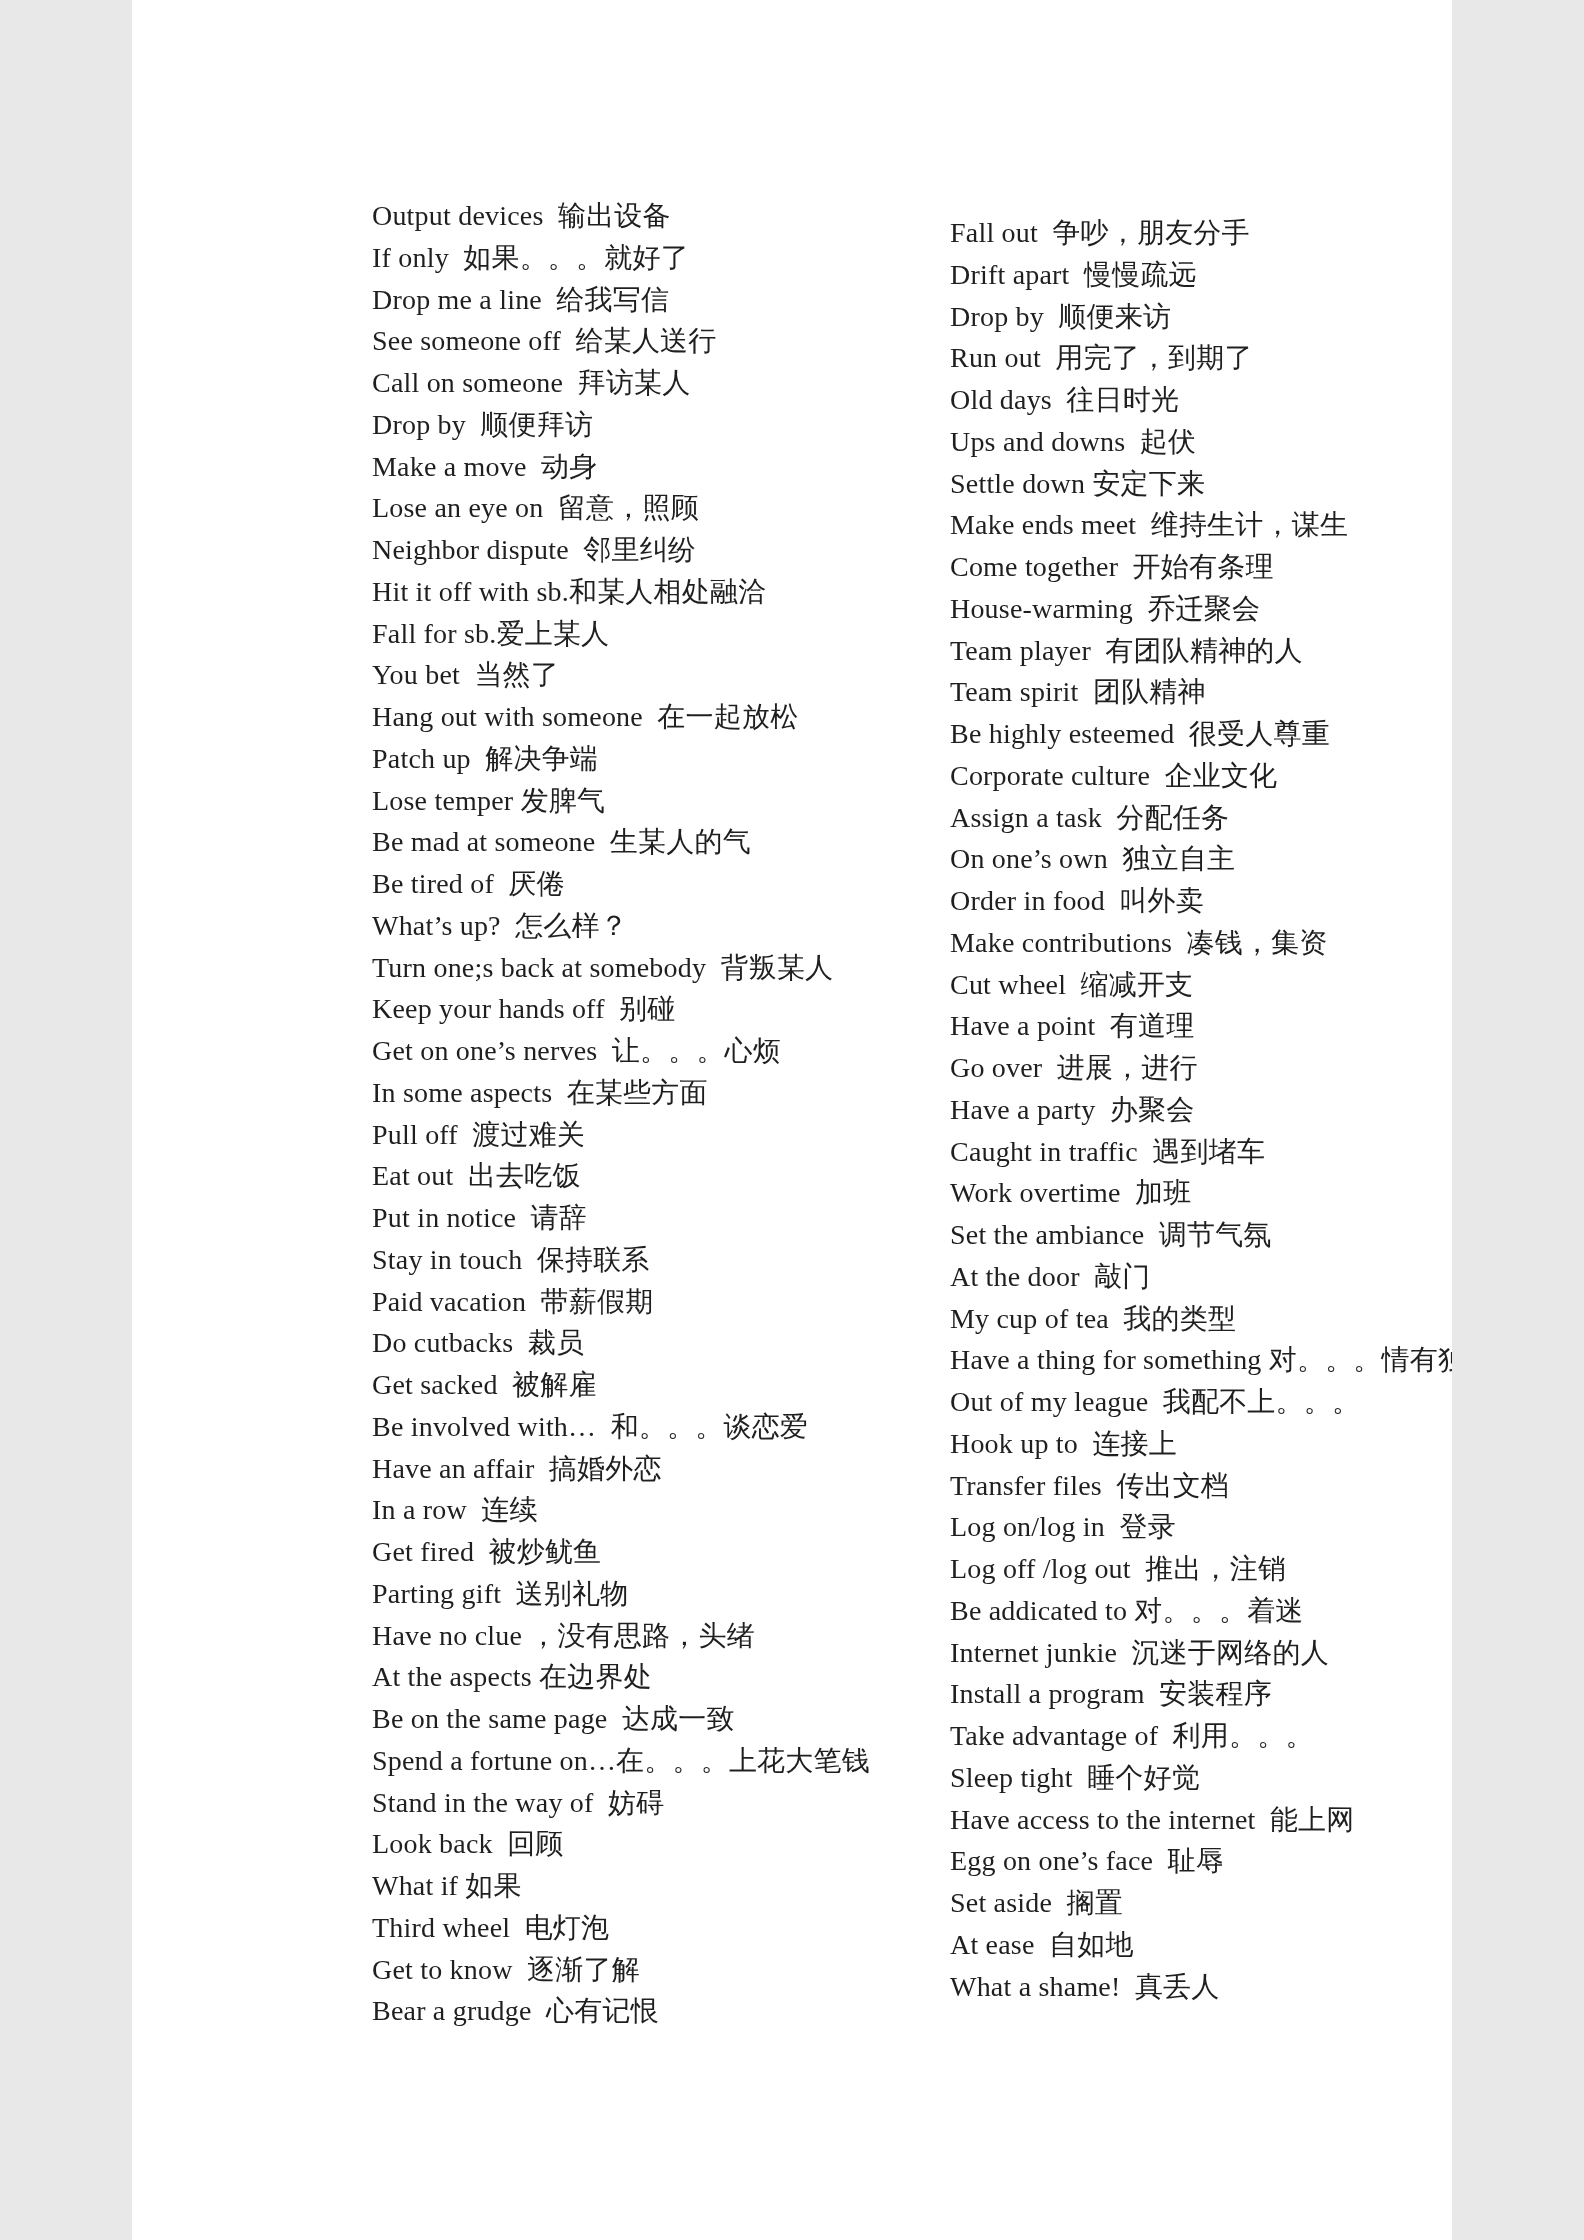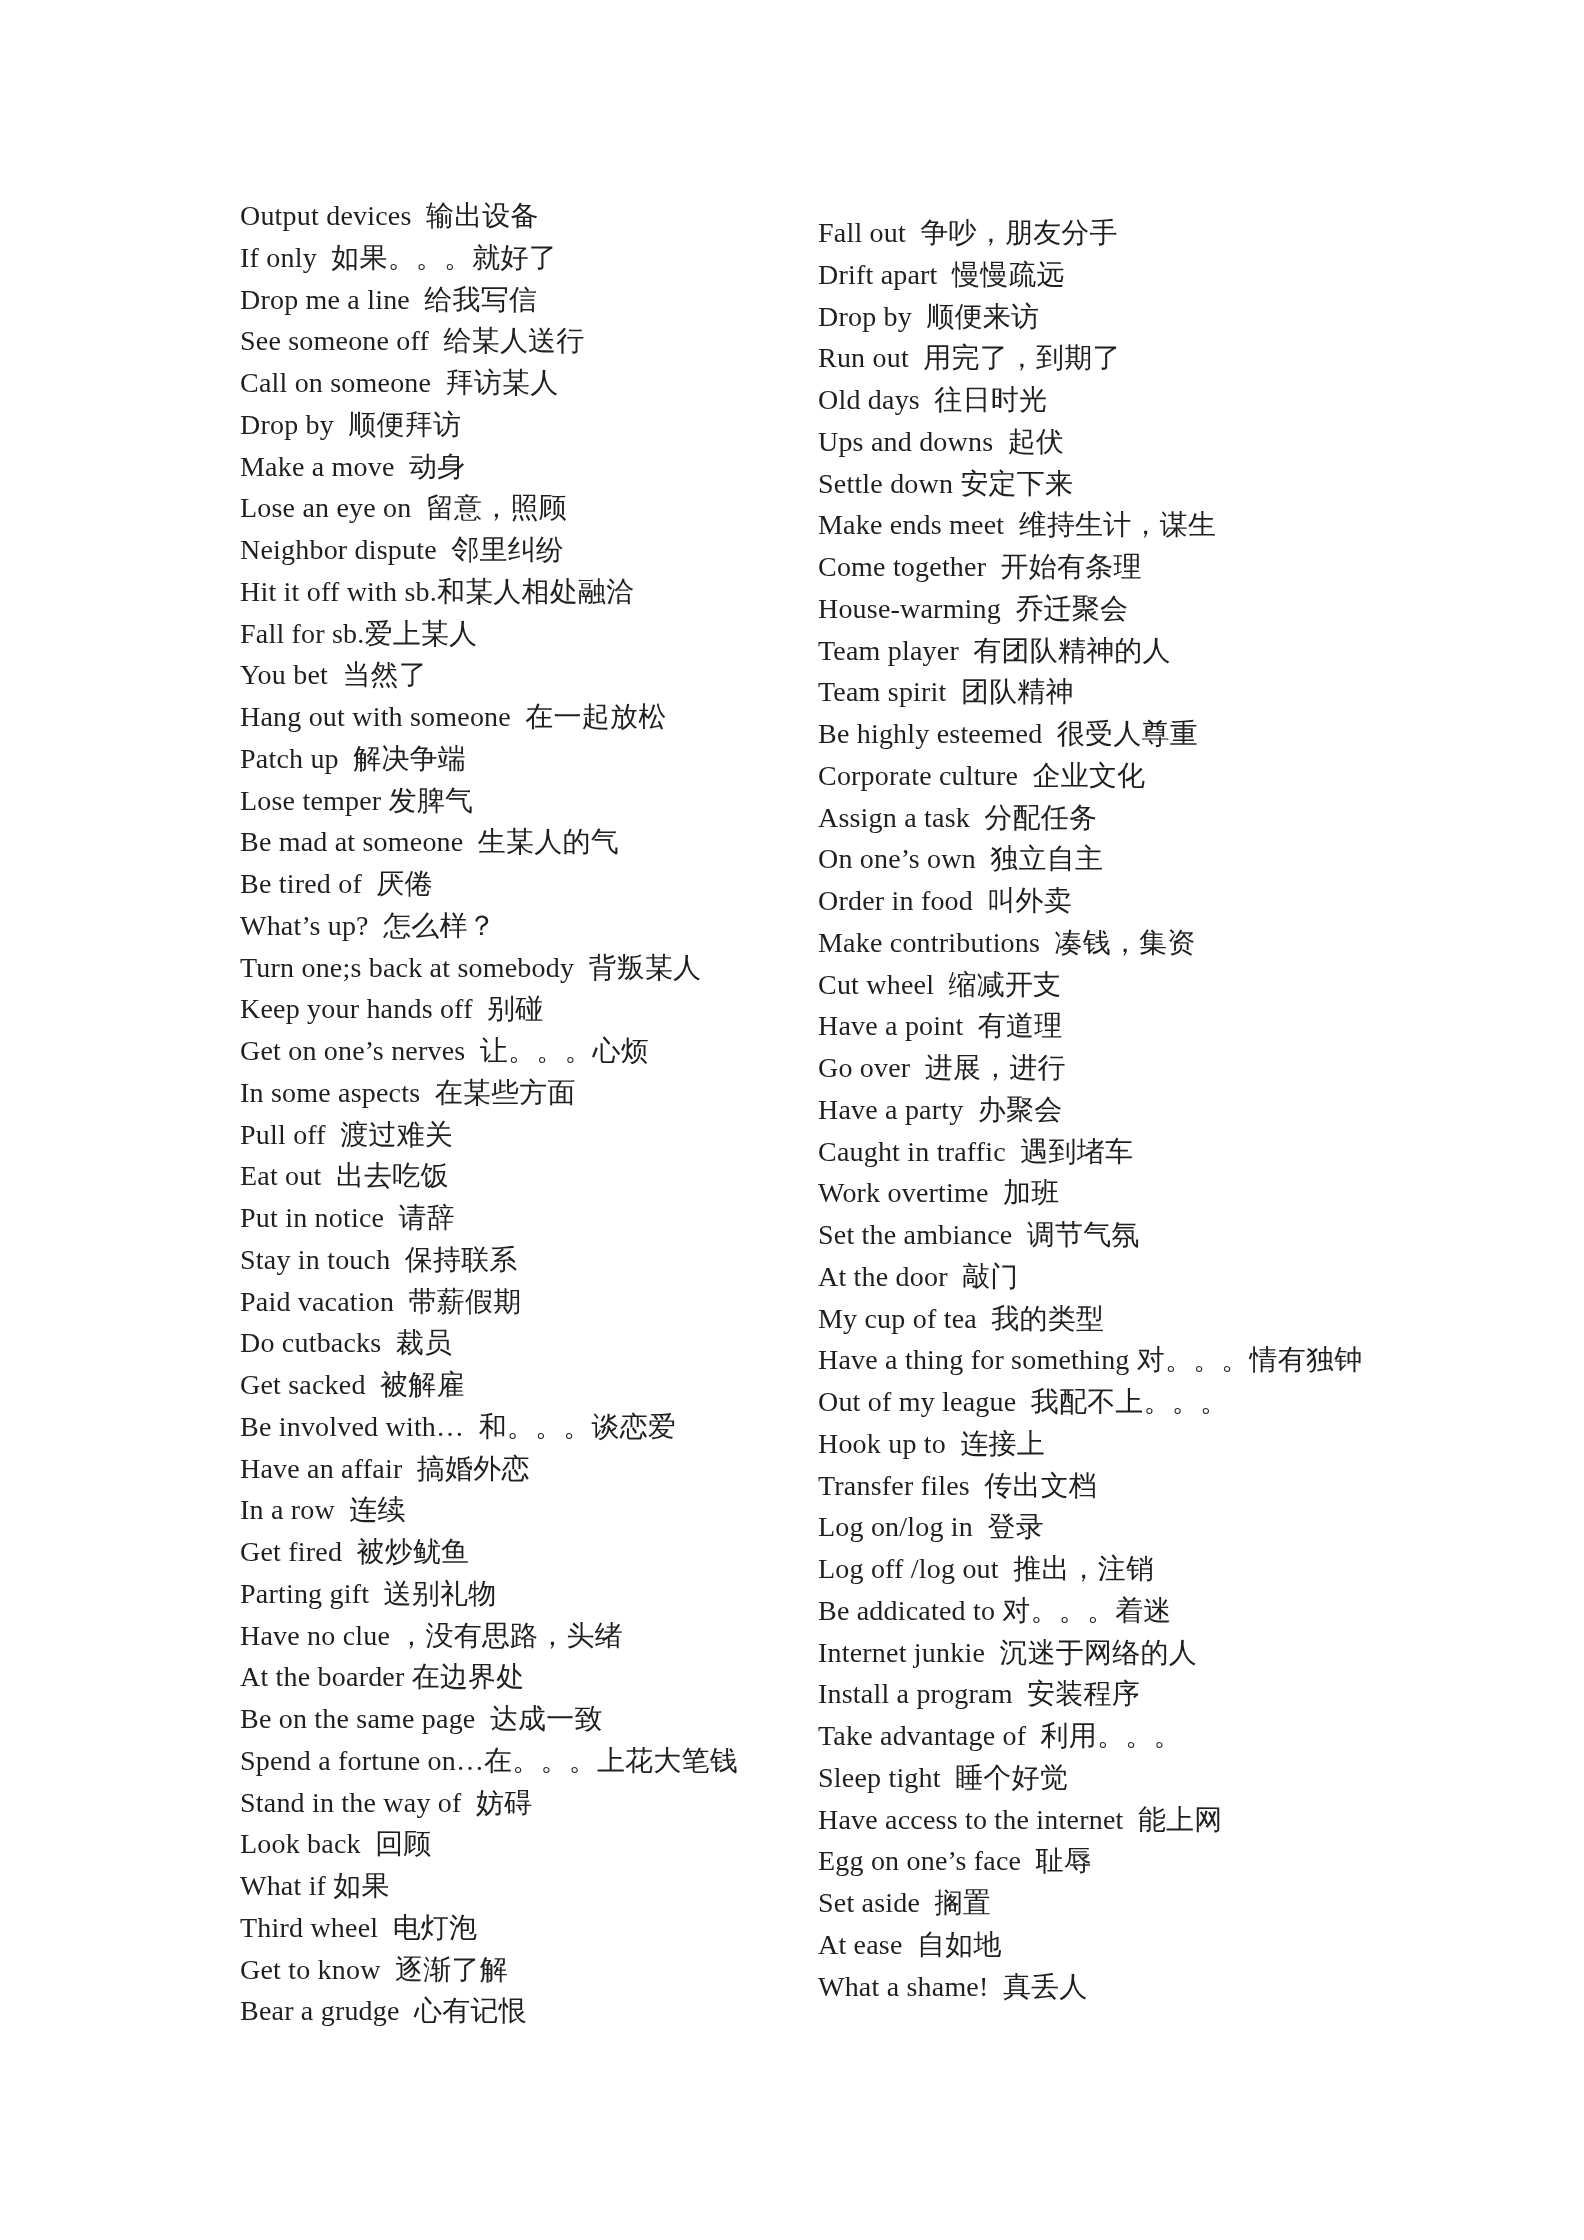--- a/index.html
+++ b/index.html
@@ -2,21 +2,21 @@
 <html><head>
 <meta charset="utf-8">
 <style>
   html, body {
     margin: 0;
     padding: 0;
     background: #e8e8e8;
   }
   .page {
     position: relative;
-    width: 1584px;
+    width: 1320px;
     height: 2240px;
     margin: 0 auto;
     background: #ffffff;
     overflow: hidden;
     font-family: "Liberation Serif", "DejaVu Serif", serif;
     color: #1f1f1f;
   }
   .col {
     position: absolute;
     top: 195px;
@@ -64,21 +64,21 @@
       <div class="line">Stay in touch  保持联系</div>
       <div class="line">Paid vacation  带薪假期</div>
       <div class="line">Do cutbacks  裁员</div>
       <div class="line">Get sacked  被解雇</div>
       <div class="line">Be involved with…  和。。。谈恋爱</div>
       <div class="line">Have an affair  搞婚外恋</div>
       <div class="line">In a row  连续</div>
       <div class="line">Get fired  被炒鱿鱼</div>
       <div class="line">Parting gift  送别礼物</div>
       <div class="line">Have no clue ，没有思路，头绪</div>
-      <div class="line">At the boarder 在边界处</div>
+      <div class="line">At the aspects 在边界处</div>
       <div class="line">Be on the same page  达成一致</div>
       <div class="line">Spend a fortune on…在。。。上花大笔钱</div>
       <div class="line">Stand in the way of  妨碍</div>
       <div class="line">Look back  回顾</div>
       <div class="line">What if 如果</div>
       <div class="line">Third wheel  电灯泡</div>
       <div class="line">Get to know  逐渐了解</div>
       <div class="line">Bear a grudge  心有记恨</div>
     </div>
   <div class="col col-right">

